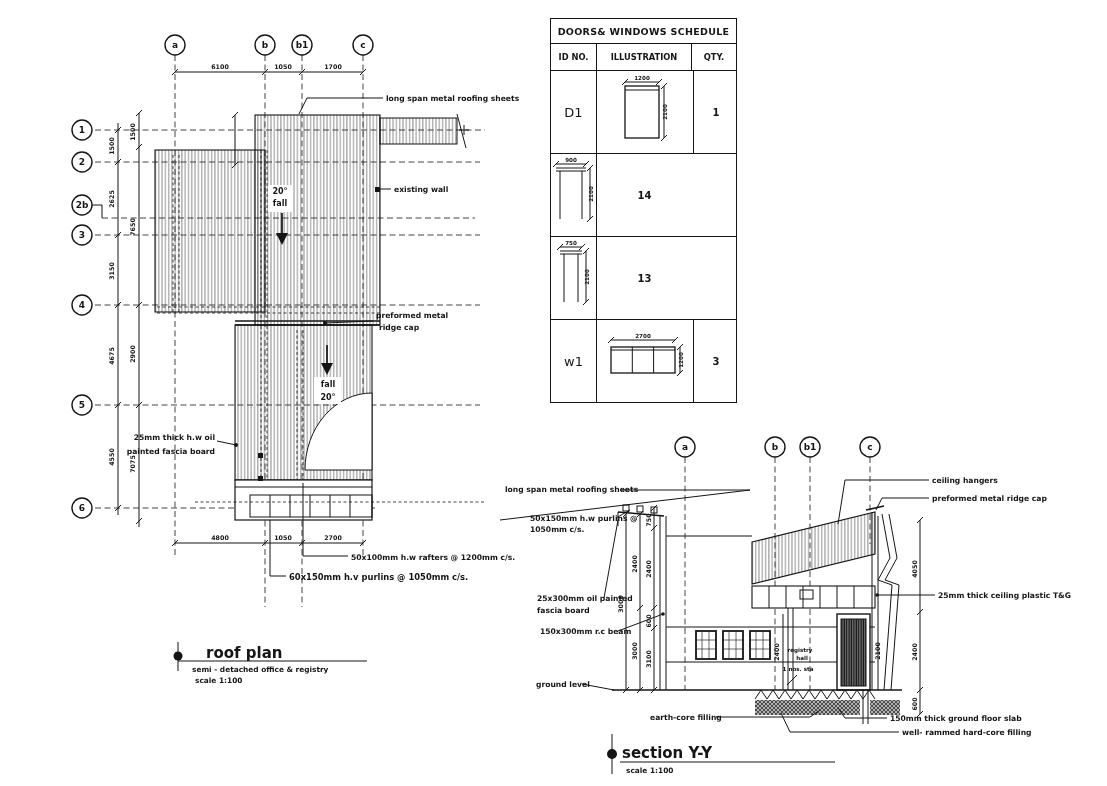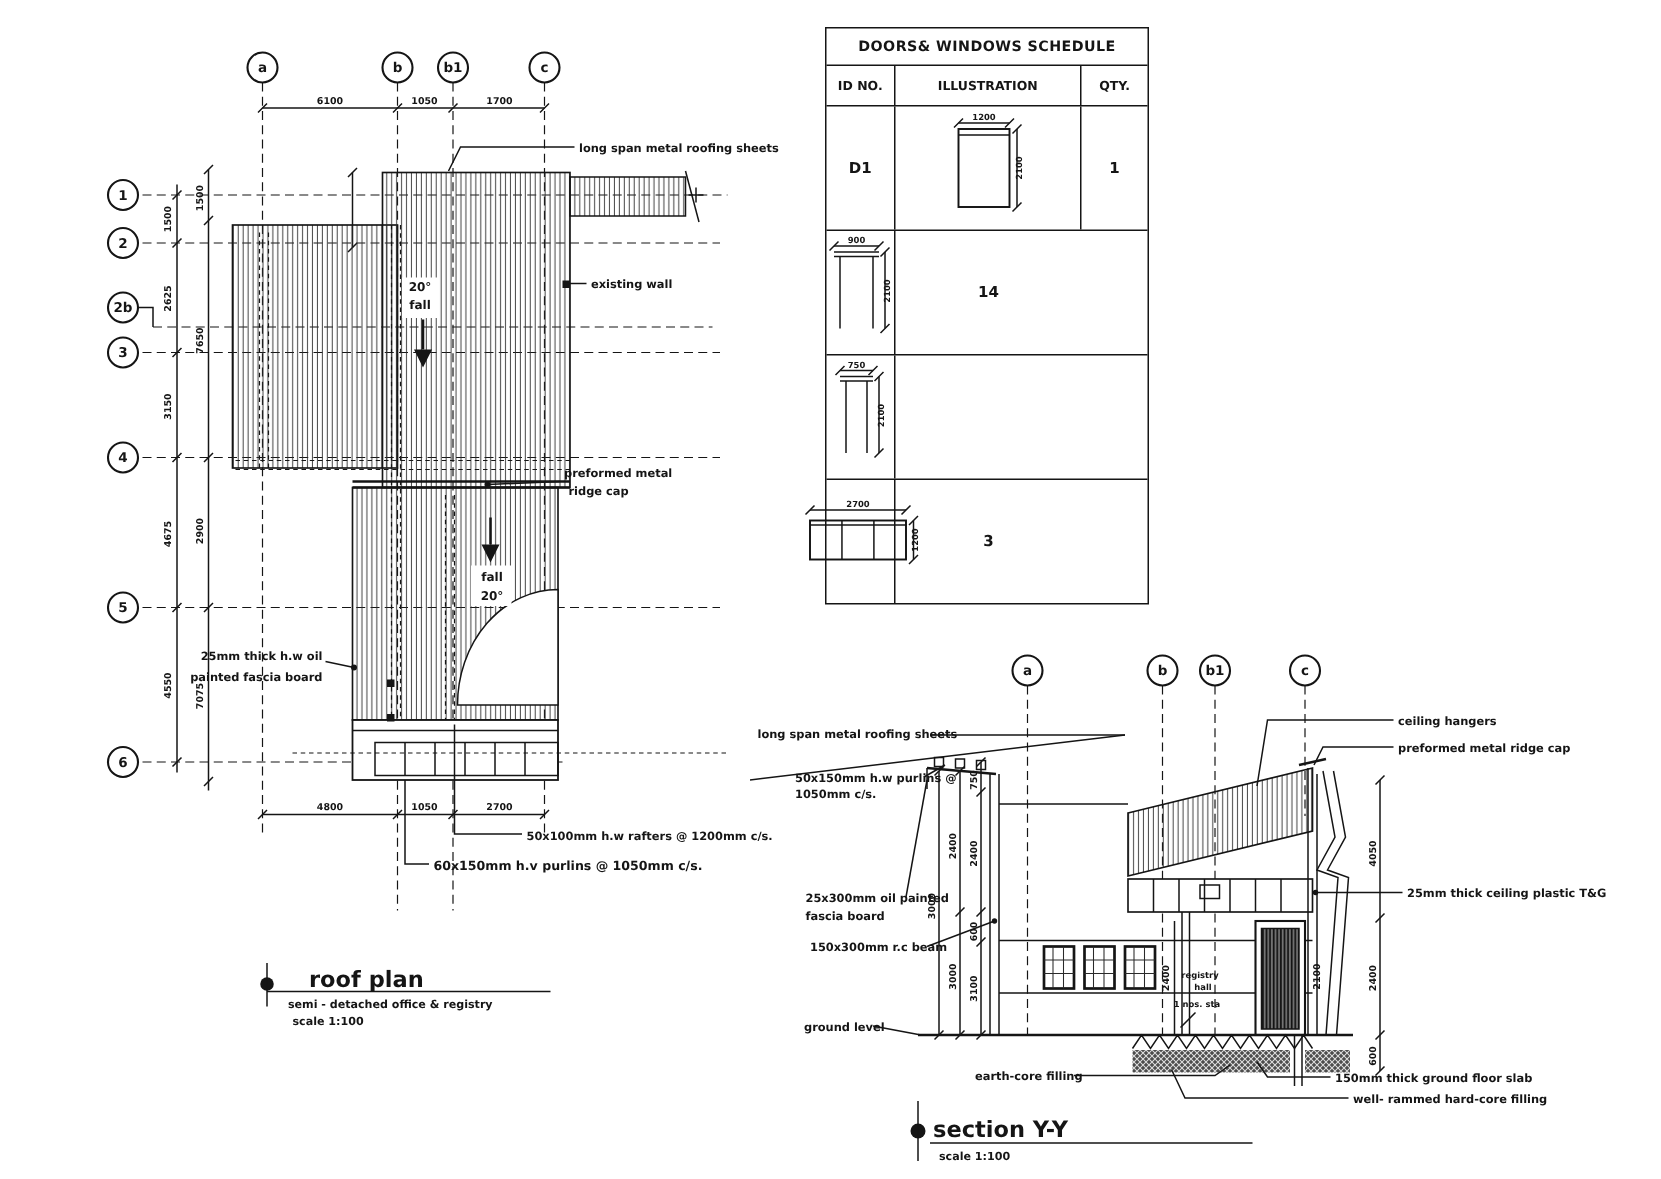--- a/index.html
+++ b/index.html
@@ -14,31 +14,31 @@
   .dash{stroke:#151515;stroke-width:.8;fill:none;stroke-dasharray:6 3.5}
   .dash2{stroke:#151515;stroke-width:.8;fill:none;stroke-dasharray:3 2.5}
   .bub{stroke:#151515;stroke-width:1.4;fill:#fff}
   .bt{font-size:9px;font-weight:bold;text-anchor:middle}
   .dim{font-size:6.3px;text-anchor:middle;font-weight:bold}
   .note{font-size:7.6px;font-weight:bold}
   .noteR{font-size:7.6px;font-weight:bold;text-anchor:end}
   .ttl{font-size:15px;font-weight:bold}
   .sub{font-size:7.4px;font-weight:bold}
   
-  .sched{position:absolute;left:550px;top:18px;width:216px;border:1.7px solid #151515;background:#fff;box-sizing:border-box}
+  .sched{position:absolute;left:550px;top:18px;width:187px;border:1.7px solid #151515;background:#fff;box-sizing:border-box}
   .s-title{height:24px;border-bottom:1.6px solid #151515;display:flex;align-items:center;justify-content:center;
            font-size:9.5px;font-weight:bold;letter-spacing:.3px}
   .s-head,.s-row{display:grid;grid-template-columns:46px 1fr 44px}
   .s-head{height:26px;border-bottom:1.6px solid #151515}
   .s-head>div{display:flex;align-items:center;justify-content:center;font-size:8.3px;font-weight:bold}
   .s-row{height:82px;border-bottom:1.3px solid #151515}
   .s-row:last-child{border-bottom:none}
   .c1,.c2{border-right:1.3px solid #151515}
   .s-row>div{display:flex;align-items:center;justify-content:center}
-  .idc{font-size:10px;font-weight:bold}
+  .idc{font-size:13px;font-weight:normal}
   .qty{font-size:10px;font-weight:bold}
   .ill text{font-size:5.6px;font-weight:bold;text-anchor:middle}
 </style>
 </head>
 <body>
 
 <svg class="abs" style="left:45px;top:15px" width="480" height="672" viewBox="0 0 480 672">
   <defs>
     <pattern id="hatch" width="3.3" height="8" patternUnits="userSpaceOnUse">
       <line x1="1.6" y1="0" x2="1.6" y2="8" stroke="#2e2e2e" stroke-width="0.6"></line>
@@ -260,23 +260,25 @@
         <text x="45" y="7">750</text>
         <line class="ln" x1="34" y1="13" x2="56" y2="13" stroke-width="1.2"></line>
         <line class="ln" x1="34" y1="16" x2="56" y2="16"></line>
         <line class="ln" x1="38" y1="16" x2="38" y2="64" stroke-width="1.3"></line>
         <line class="ln" x1="52" y1="16" x2="52" y2="64" stroke-width="1.3"></line>
         <line class="ln" x1="60" y1="13" x2="60" y2="64" stroke-width="0.8"></line>
         <path class="ln" d="M57,16 l6,-6 M57,67 l6,-6" stroke-width="0.8"></path>
         <text x="63" y="39" transform="rotate(-90 63 39)">2100</text>
       </svg>
     </div>
+    <div class="qty">13</div>
   </div>
 
   <div class="s-row">
+    <div class="c1 idc">w1</div>
     <div class="c2 ill">
       <svg width="96" height="80" viewBox="0 0 96 80">
         <line class="ln" x1="14" y1="19" x2="78" y2="19" stroke-width="0.8"></line>
         <path class="ln" d="M11,22 l6,-6 M75,22 l6,-6" stroke-width="0.8"></path>
         <text x="46" y="17">2700</text>
         <rect x="14" y="26" width="64" height="26" fill="none" stroke="#151515" stroke-width="1.3"></rect>
         <line class="ln" x1="14" y1="29" x2="78" y2="29"></line>
         <line class="ln" x1="35.3" y1="26" x2="35.3" y2="52" stroke-width="1.1"></line>
         <line class="ln" x1="56.6" y1="26" x2="56.6" y2="52" stroke-width="1.1"></line>
         <line class="ln" x1="83" y1="26" x2="83" y2="52" stroke-width="0.8"></line>

